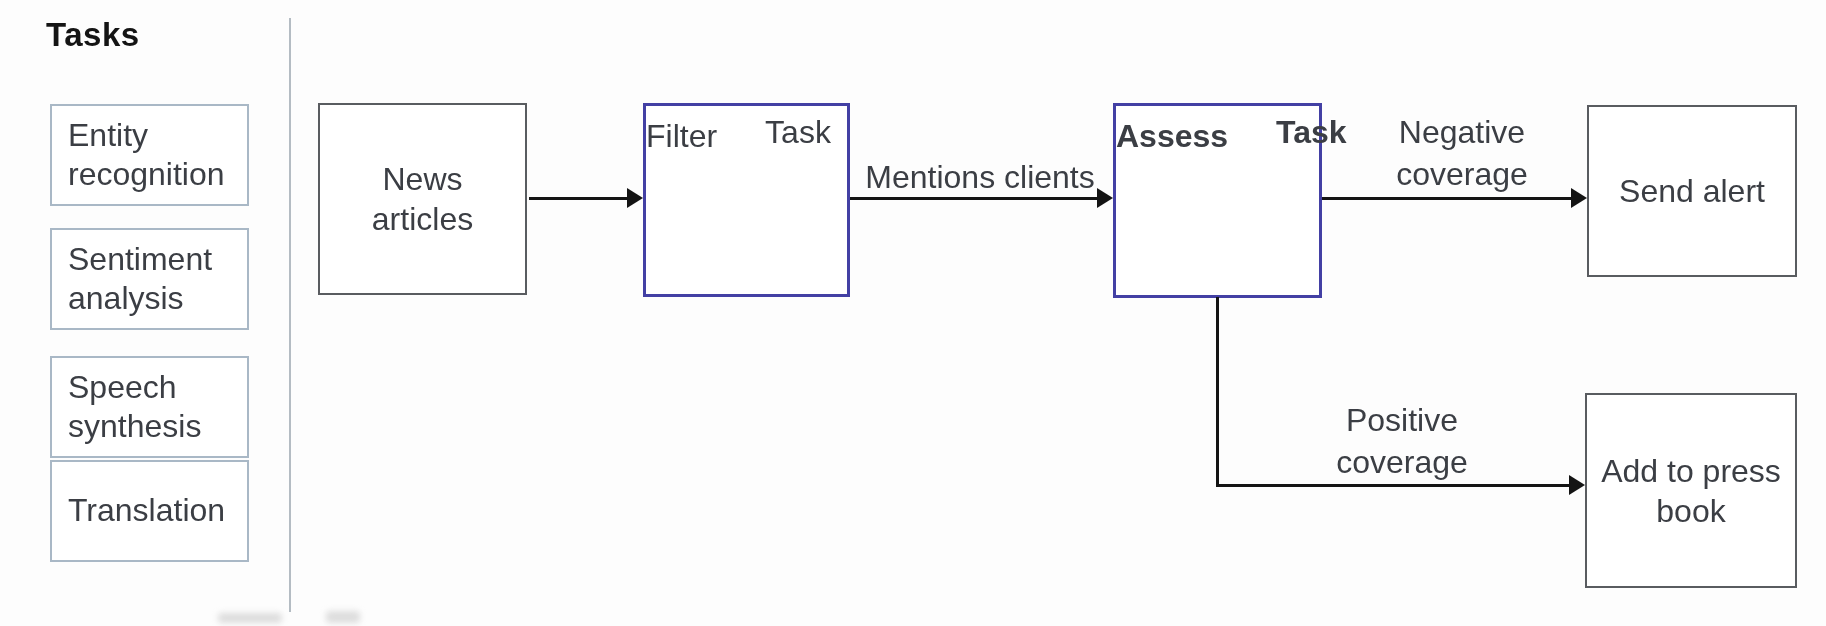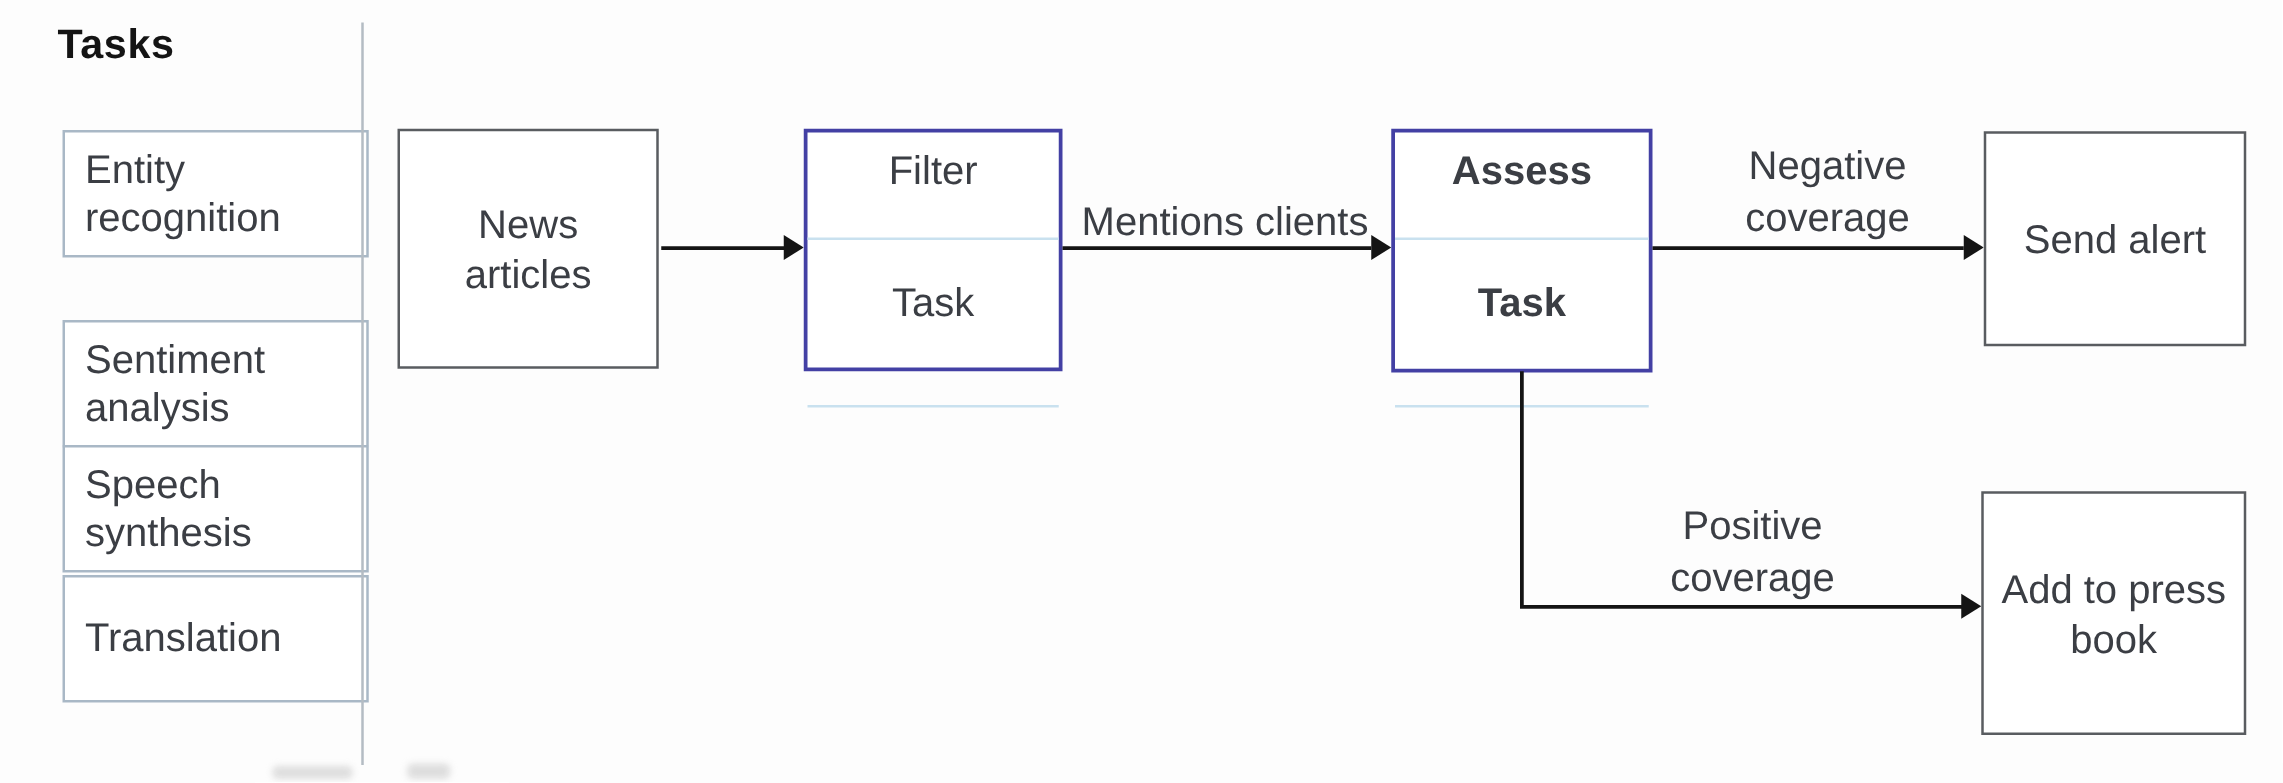--- a/index.html
+++ b/index.html
@@ -23,21 +23,21 @@
     overflow:hidden;
     color:var(--text);
   }
   .panel-title{
     position:absolute;
     font-size:33px;font-weight:bold;color:var(--heading);
     white-space:nowrap;letter-spacing:.5px;
   }
   
   .task-item{
-    position:absolute;left:50px;width:245px;height:102px;
+    position:absolute;left:50px;width:199px;height:102px;
     border:2px solid var(--task-item-border);
     background:#fff;
     display:flex;align-items:center;
     padding-left:16px;padding-right:8px;
   }
   .task-item-label{font-size:32px;line-height:1.22;color:var(--text);}
   .panel-divider{
     position:absolute;left:289px;top:18px;width:2px;height:594px;
     background:var(--panel-divider);
   }
@@ -48,21 +48,21 @@
     background:#fff;
     display:flex;align-items:center;justify-content:center;
     text-align:center;
   }
   .flow-node .node-label{font-size:32px;line-height:1.25;color:var(--text);}
   
   .drop-node{
     position:absolute;
     border:3px solid var(--drop-zone-border);
     background:#fff;
-    display:flex;flex-direction:column;gap:24px;
+    display:flex;gap:24px;
   }
   .drop-node .drop-header{
     height:60px;flex:none;
     display:flex;align-items:center;justify-content:center;
     font-size:32px;color:var(--text);
   }
   .drop-node .slot-divider{height:2px;flex:none;background:var(--slot-divider);}
   .drop-node .drop-slot{
     height:84px;flex:none;
     display:flex;justify-content:center;
@@ -88,21 +88,21 @@
 </head>
 <body>
 
 <div class="screen">
 
   <div class="panel-title" style="left:46px;top:16px;">Tasks</div>
 
   <div class="task-item" style="top:104px;">
     <span class="task-item-label">Entity recognition</span>
   </div>
-  <div class="task-item" style="top:228px;margin-top:28px;">
+  <div class="task-item" style="top:228px;">
     <span class="task-item-label">Sentiment analysis</span>
   </div>
   <div class="task-item" style="top:356px;">
     <span class="task-item-label">Speech synthesis</span>
   </div>
   <div class="task-item" style="top:460px;">
     <span class="task-item-label">Translation</span>
   </div>
 
   <div class="panel-divider"></div>

